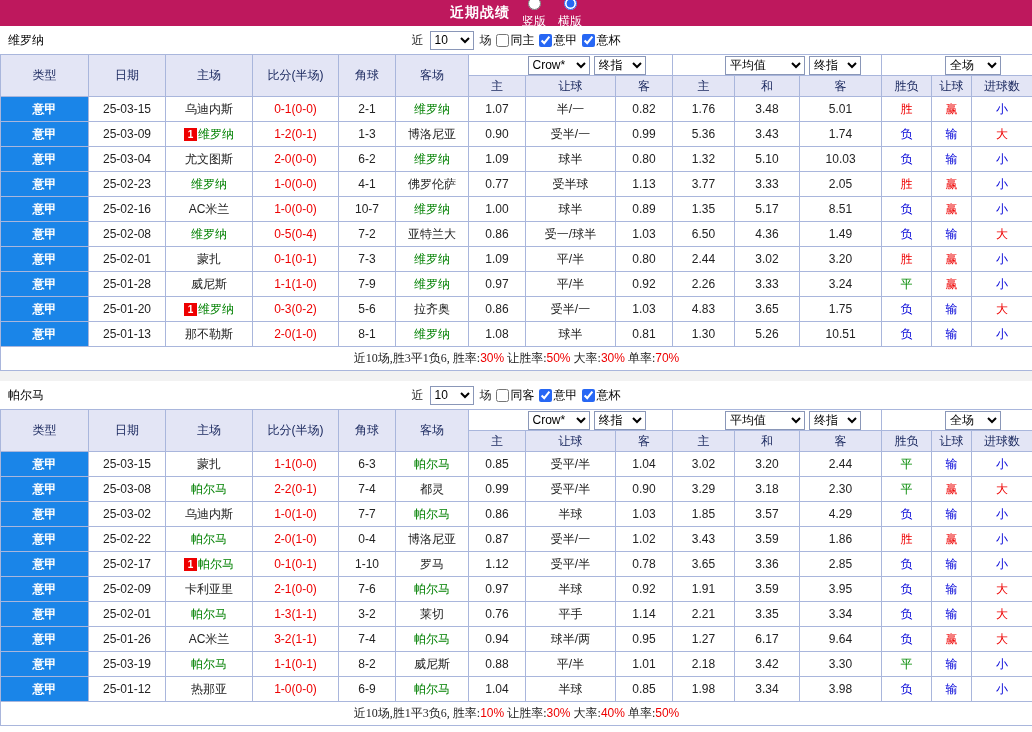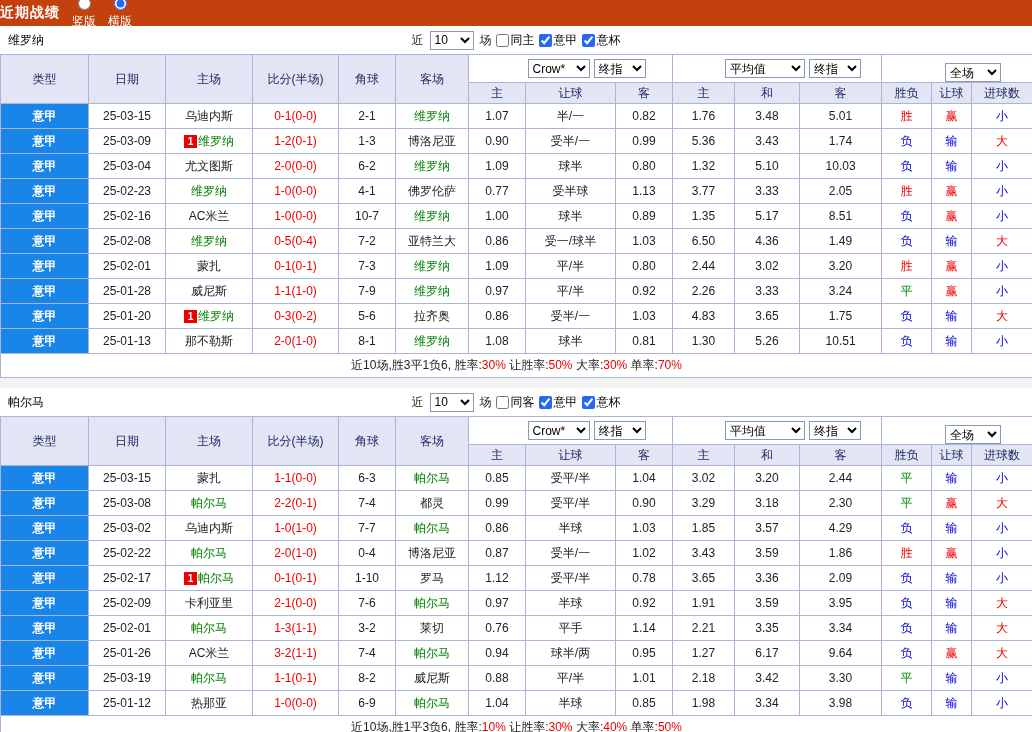--- a/index.html
+++ b/index.html
@@ -1,44 +1,44 @@
 <!DOCTYPE html>
 <html><head>
 <meta charset="utf-8">
 <style>
   *{margin:0;padding:0;box-sizing:border-box;}
   html,body{background:#fff;}
   body{width:1032px;font-family:"Liberation Sans","DejaVu Sans",sans-serif;font-size:12px;color:#222;}
-  .topbar{height:26px;background:#c2410c;display:flex;align-items:center;gap:12px;}
+  .topbar{height:26px;background:#be185d;display:flex;align-items:center;justify-content:center;gap:12px;}
   .tb-title{color:#fff;font-weight:bold;font-size:14px;letter-spacing:1px;}
   .tb-radio{display:inline-flex;align-items:center;gap:3px;color:#fff;font-size:12px;cursor:pointer;flex-direction:column;}
   input[type=radio],input[type=checkbox]{width:13px;height:13px;accent-color:#2767f4;margin:0;}
   .team-section{width:1032px;}
   .filter-bar{position:relative;height:28px;display:flex;align-items:center;justify-content:center;gap:4px;background:#fff;}
   .team-name{position:absolute;left:8px;color:#000;}
   .cb{display:inline-flex;align-items:center;gap:2px;cursor:pointer;color:#000;}
   select{height:19px;font-size:12px;font-family:inherit;background:#fff;border:1px solid #8a97b8;margin:0 2px;}
   .count-sel{width:44px;}
   .sel-odds-src{width:62px;}
   .sel-final{width:52px;}
   .sel-avg-src{width:80px;}
-  .sel-scope{width:56px;margin-top:8px;}
+  .sel-scope{width:56px;}
   table{width:1032px;border-collapse:collapse;table-layout:fixed;}
   th,td{border:1px solid #a9b6dc;text-align:center;overflow:hidden;white-space:nowrap;font-weight:normal;vertical-align:middle;}
   thead th{background:#e3e5f5;color:#1c2a60;height:21px;}
   th.sel-cell{background:#fff;padding-left:32px;}
   tbody td{height:25px;background:#fff;}
   td.c-type{background:#1a85e8;color:#fff;font-weight:bold;}
   td.c-score{color:#ee0000;}
   .team-green{color:#008000;}
   .badge{display:inline-block;width:13px;height:13px;line-height:13px;background:#ee0000;color:#fff;font-size:10px;font-weight:bold;margin-right:1px;text-align:center;}
   .clr-r{color:#ee0000;}
   .clr-b{color:#0000d8;}
   .clr-g{color:#008800;}
-  .clr-k{color:#222;}
+  .clr-k{color:#222;font-family:Liberation Serif, serif;}
   tfoot td{height:24px;background:#fff;}
   .summary{text-align:center;}
   .section-gap{height:10px;background:#f2f2f2;}
 </style>
 </head>
 <body>
 
 <div class="topbar">
   <span class="tb-title">近期战绩</span>
   <label class="tb-radio">
@@ -443,21 +443,21 @@
           <td class="c-date">25-02-17</td>
           <td class="c-team"><span class="badge">1</span><span class="team-green">帕尔马</span></td>
           <td class="c-score">0-1(0-1)</td>
           <td class="c-corner">1-10</td>
           <td class="c-team"><span>罗马</span></td>
           <td class="c-num">1.12</td>
           <td class="c-num">受平/半</td>
           <td class="c-num">0.78</td>
           <td class="c-num">3.65</td>
           <td class="c-num">3.36</td>
-          <td class="c-num">2.09</td>
+          <td class="c-num">2.85</td>
           <td class="c-res clr-b">负</td>
           <td class="c-res clr-b">输</td>
           <td class="c-res clr-b">小</td>
         </tr>
         <tr>
           <td class="c-type">意甲</td>
           <td class="c-date">25-02-09</td>
           <td class="c-team"><span>卡利亚里</span></td>
           <td class="c-score">2-1(0-0)</td>
           <td class="c-corner">7-6</td>

